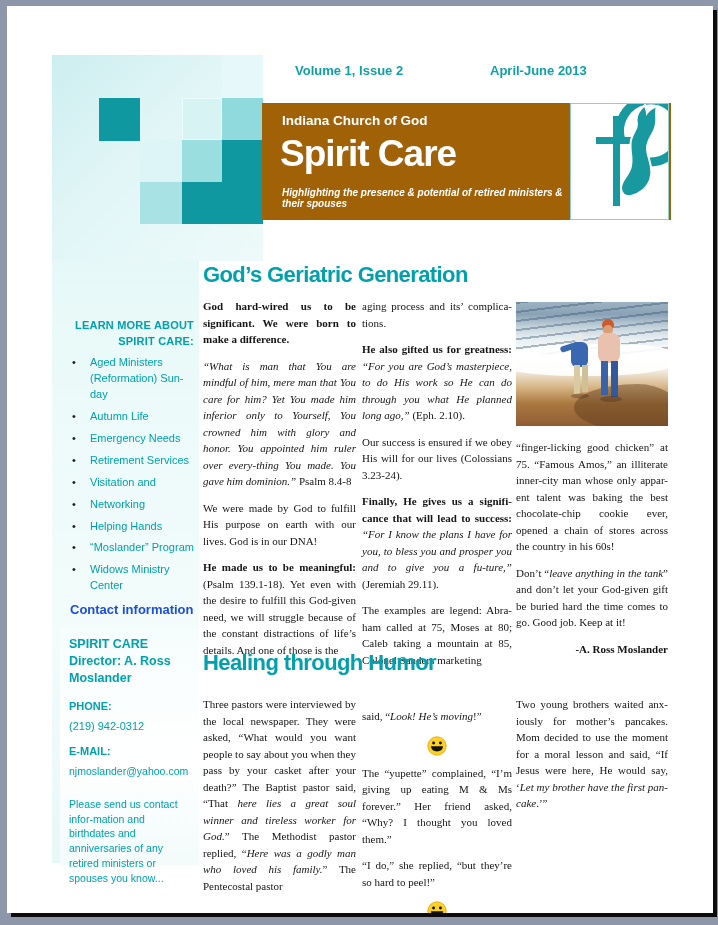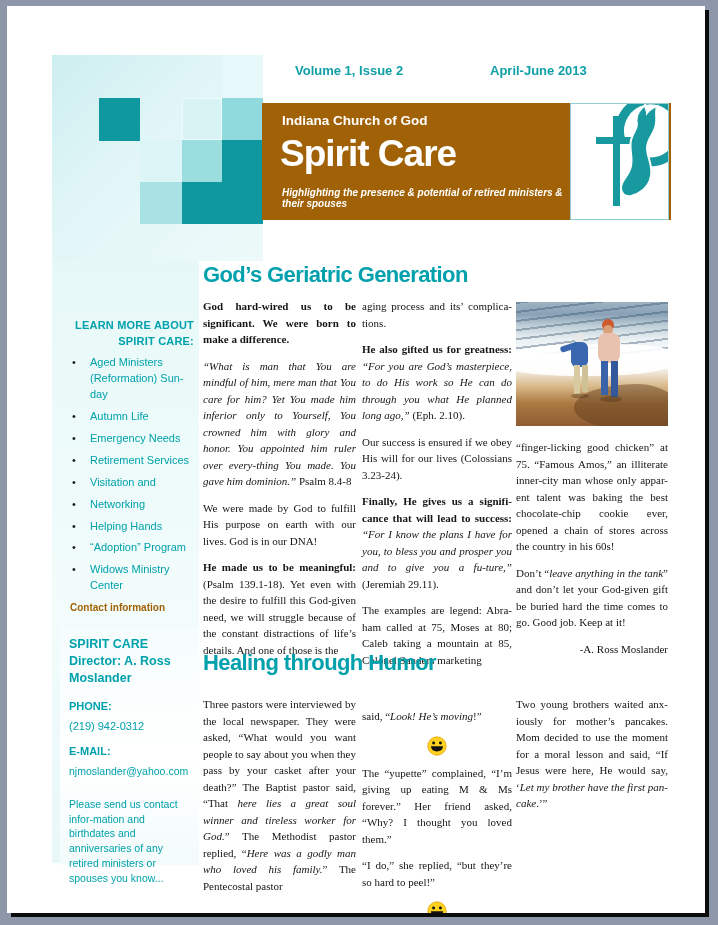--- a/index.html
+++ b/index.html
@@ -1,19 +1,19 @@
 <!DOCTYPE html>
 <html><head>
 <meta charset="utf-8">
 <style>
   html,body{margin:0;padding:0;}
   body{width:718px;height:925px;background:#8e96aa;position:relative;
        font-family:"Liberation Sans",sans-serif;-webkit-font-smoothing:antialiased;}
   .page{position:absolute;left:7px;top:6px;width:698px;height:907px;background:#ffffff;
-        box-shadow:4px 4px 0 #0c0c0c;overflow:hidden;}
+        box-shadow:4px 4px 0 #0c0c0c;overflow:hidden;padding-left:8px;}
 
   
   .panel-top{position:absolute;left:45px;top:49px;width:211px;height:206px;
              background:linear-gradient(135deg,#cdeef0 0%,#e2f6f7 45%,#eefafa 100%);}
   .panel-side{position:absolute;left:45px;top:49px;width:147px;height:808px;
               background:linear-gradient(180deg,#d9f2f4 0%,#eafaf9 35%,#f2fcfb 70%,#e8f8f7 100%);}
   .sq{position:absolute;}
 
   
   .issue{position:absolute;top:57px;font-weight:bold;font-size:13px;color:#10a0a8;}
@@ -25,37 +25,37 @@
   .band .title{position:absolute;left:18px;top:30px;font-weight:bold;font-size:37px;letter-spacing:-1px;}
   .band .tag{position:absolute;left:20px;bottom:11px;font-style:italic;font-weight:bold;font-size:10px;width:290px;}
   .logo-box{position:absolute;top:0;right:2px;width:99px;height:117px;background:#fff;border:1px solid #8fcfd2;box-sizing:border-box;}
 
   
   .side-h{position:absolute;left:63px;top:312px;width:124px;font-weight:bold;font-size:11px;
           line-height:1.45;color:#00a1ac;letter-spacing:.2px;text-align:right;}
   .side-list{position:absolute;left:63px;top:349px;width:126px;margin:0;padding:0;list-style:none;}
   .side-list li{position:relative;padding-left:20px;margin-bottom:6px;font-size:11px;line-height:1.45;color:#00a1ac;}
   .side-list li::before{content:"•";position:absolute;left:2px;top:0;color:#1a1a1a;font-size:11px;}
-  .contact-h{position:absolute;left:63px;top:596px;font-weight:bold;font-size:10px;color:#a16207;}
+  .contact-h{position:absolute;left:63px;top:596px;font-weight:bold;font-size:13px;color:#1d4ed8;}
   .contact-card{position:absolute;left:53px;top:621px;width:139px;height:238px;box-sizing:border-box;
                 padding:9px 6px 0 9px;background:linear-gradient(180deg,#f6fdfd 0%,#ffffff 55%,#f3fbfb 100%);
                 color:#00a1ac;}
   .contact-card .dir{font-weight:bold;font-size:12.5px;line-height:1.35;}
   .contact-card .lbl{font-weight:bold;font-size:11px;margin-top:13px;}
   .contact-card .val{font-size:11px;margin-top:8px;}
   .contact-card .em{font-size:10.5px;margin-top:8px;}
   .contact-card .note{font-size:10.5px;line-height:1.42;margin-top:20px;}
 
   
   .sec-h{position:absolute;left:196px;font-weight:bold;font-size:22px;letter-spacing:-.6px;color:#00a1ac;}
   .col{position:absolute;}
   .bp{margin:0 0 10px;font-family:"Liberation Serif",serif;font-size:11px;line-height:1.5;
       color:#141414;text-align:justify;}
   .r-b{font-weight:bold;} .r-i{font-style:italic;}
-  .byline{text-align:right;font-weight:normal;margin-top:2px;}
+  .byline{text-align:right;font-weight:bold;margin-top:2px;}
 
   
   .photo{position:relative;width:152px;height:124px;margin:4px 0 13px;overflow:hidden;
          background:linear-gradient(180deg,#9db3c3 0%,#8aa2b6 10%,#c3d2db 20%,#e9f0f3 30%,
                     #fbfdfd 44%,#f2ede3 55%,#d9b98a 68%,#aa7840 82%,#8f5d33 100%);}
   .photo .waves{position:absolute;left:0;top:0;right:0;height:42%;
          background:repeating-linear-gradient(173deg,rgba(52,78,104,.38) 0 2px,rgba(190,210,222,0) 2px 9px);}
   .photo .foam{position:absolute;left:-10%;top:34%;width:120%;height:26%;background:#fff;
          border-radius:50% 40% 55% 45%/60% 50% 60% 40%;opacity:.9;}
   .photo .wet{position:absolute;right:-8%;bottom:-4%;width:70%;height:38%;background:rgba(94,58,27,.45);
@@ -101,21 +101,21 @@
 
   <div class="side-h">LEARN MORE ABOUT SPIRIT CARE:</div>
   <ul class="side-list">
     <li>Aged Ministers (Reformation) Sun-day</li>
     <li>Autumn Life</li>
     <li>Emergency Needs</li>
     <li>Retirement Services</li>
     <li>Visitation and</li>
     <li>Networking</li>
     <li>Helping Hands</li>
-    <li>“Adoption” Program</li>
+    <li>“Moslander” Program</li>
     <li>Widows Ministry Center</li>
   </ul>
   <div class="contact-h">Contact information</div>
   <div class="contact-card">
     <div class="dir">SPIRIT CARE Director:  A. Ross Moslander</div>
     <div class="lbl">PHONE:</div>
     <div class="val">(219) 942-0312</div>
     <div class="lbl">E-MAIL:</div>
     <div class="em">njmoslander@yahoo.com</div>
     <div class="note">Please send us contact infor-mation and birthdates and anniversaries of any retired ministers or spouses you know...</div>

